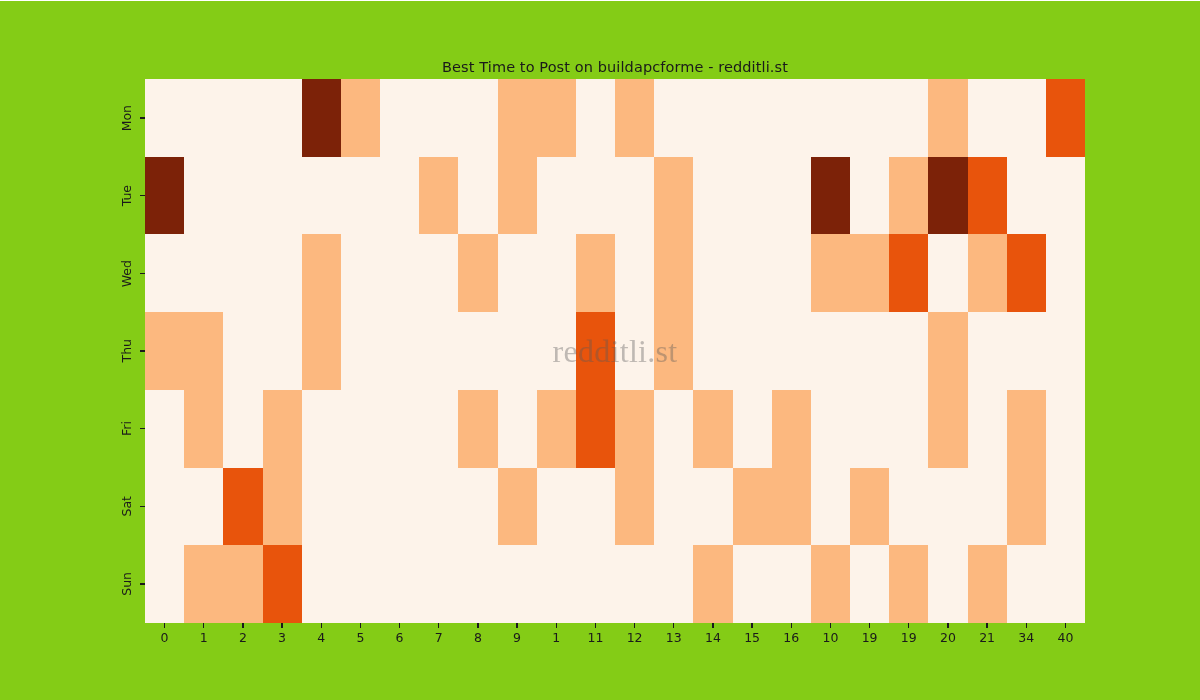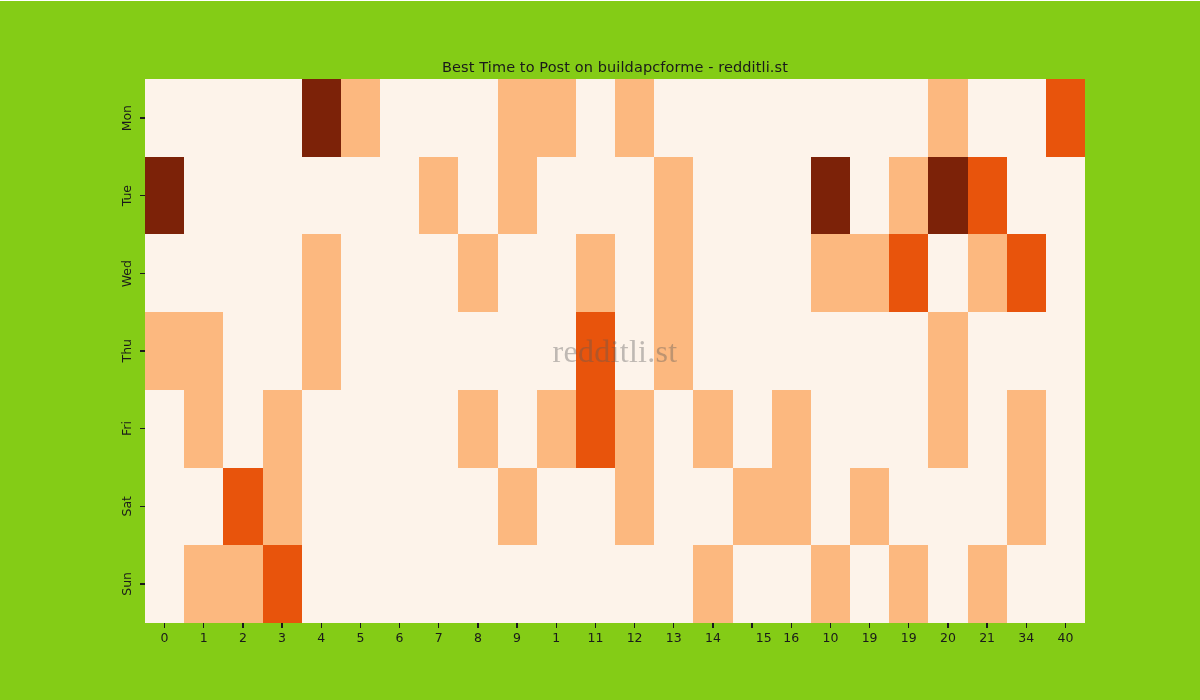--- a/index.html
+++ b/index.html
@@ -396,21 +396,21 @@
         <div class="x-label">12</div>
       </div>
       <div class="x-tick" style="left: 509.167px; width: 39.1667px;">
         <div class="x-tick-mark"></div>
         <div class="x-label">13</div>
       </div>
       <div class="x-tick" style="left: 548.333px; width: 39.1667px;">
         <div class="x-tick-mark"></div>
         <div class="x-label">14</div>
       </div>
-      <div class="x-tick" style="left: 587.5px; width: 39.1667px; text-align: right;">
+      <div class="x-tick" style="left: 587.5px; width: 39.1667px;">
         <div class="x-tick-mark"></div>
         <div class="x-label">15</div>
       </div>
       <div class="x-tick" style="left: 626.667px; width: 39.1667px;">
         <div class="x-tick-mark"></div>
         <div class="x-label">16</div>
       </div>
       <div class="x-tick" style="left: 665.833px; width: 39.1667px;">
         <div class="x-tick-mark"></div>
         <div class="x-label">10</div>

